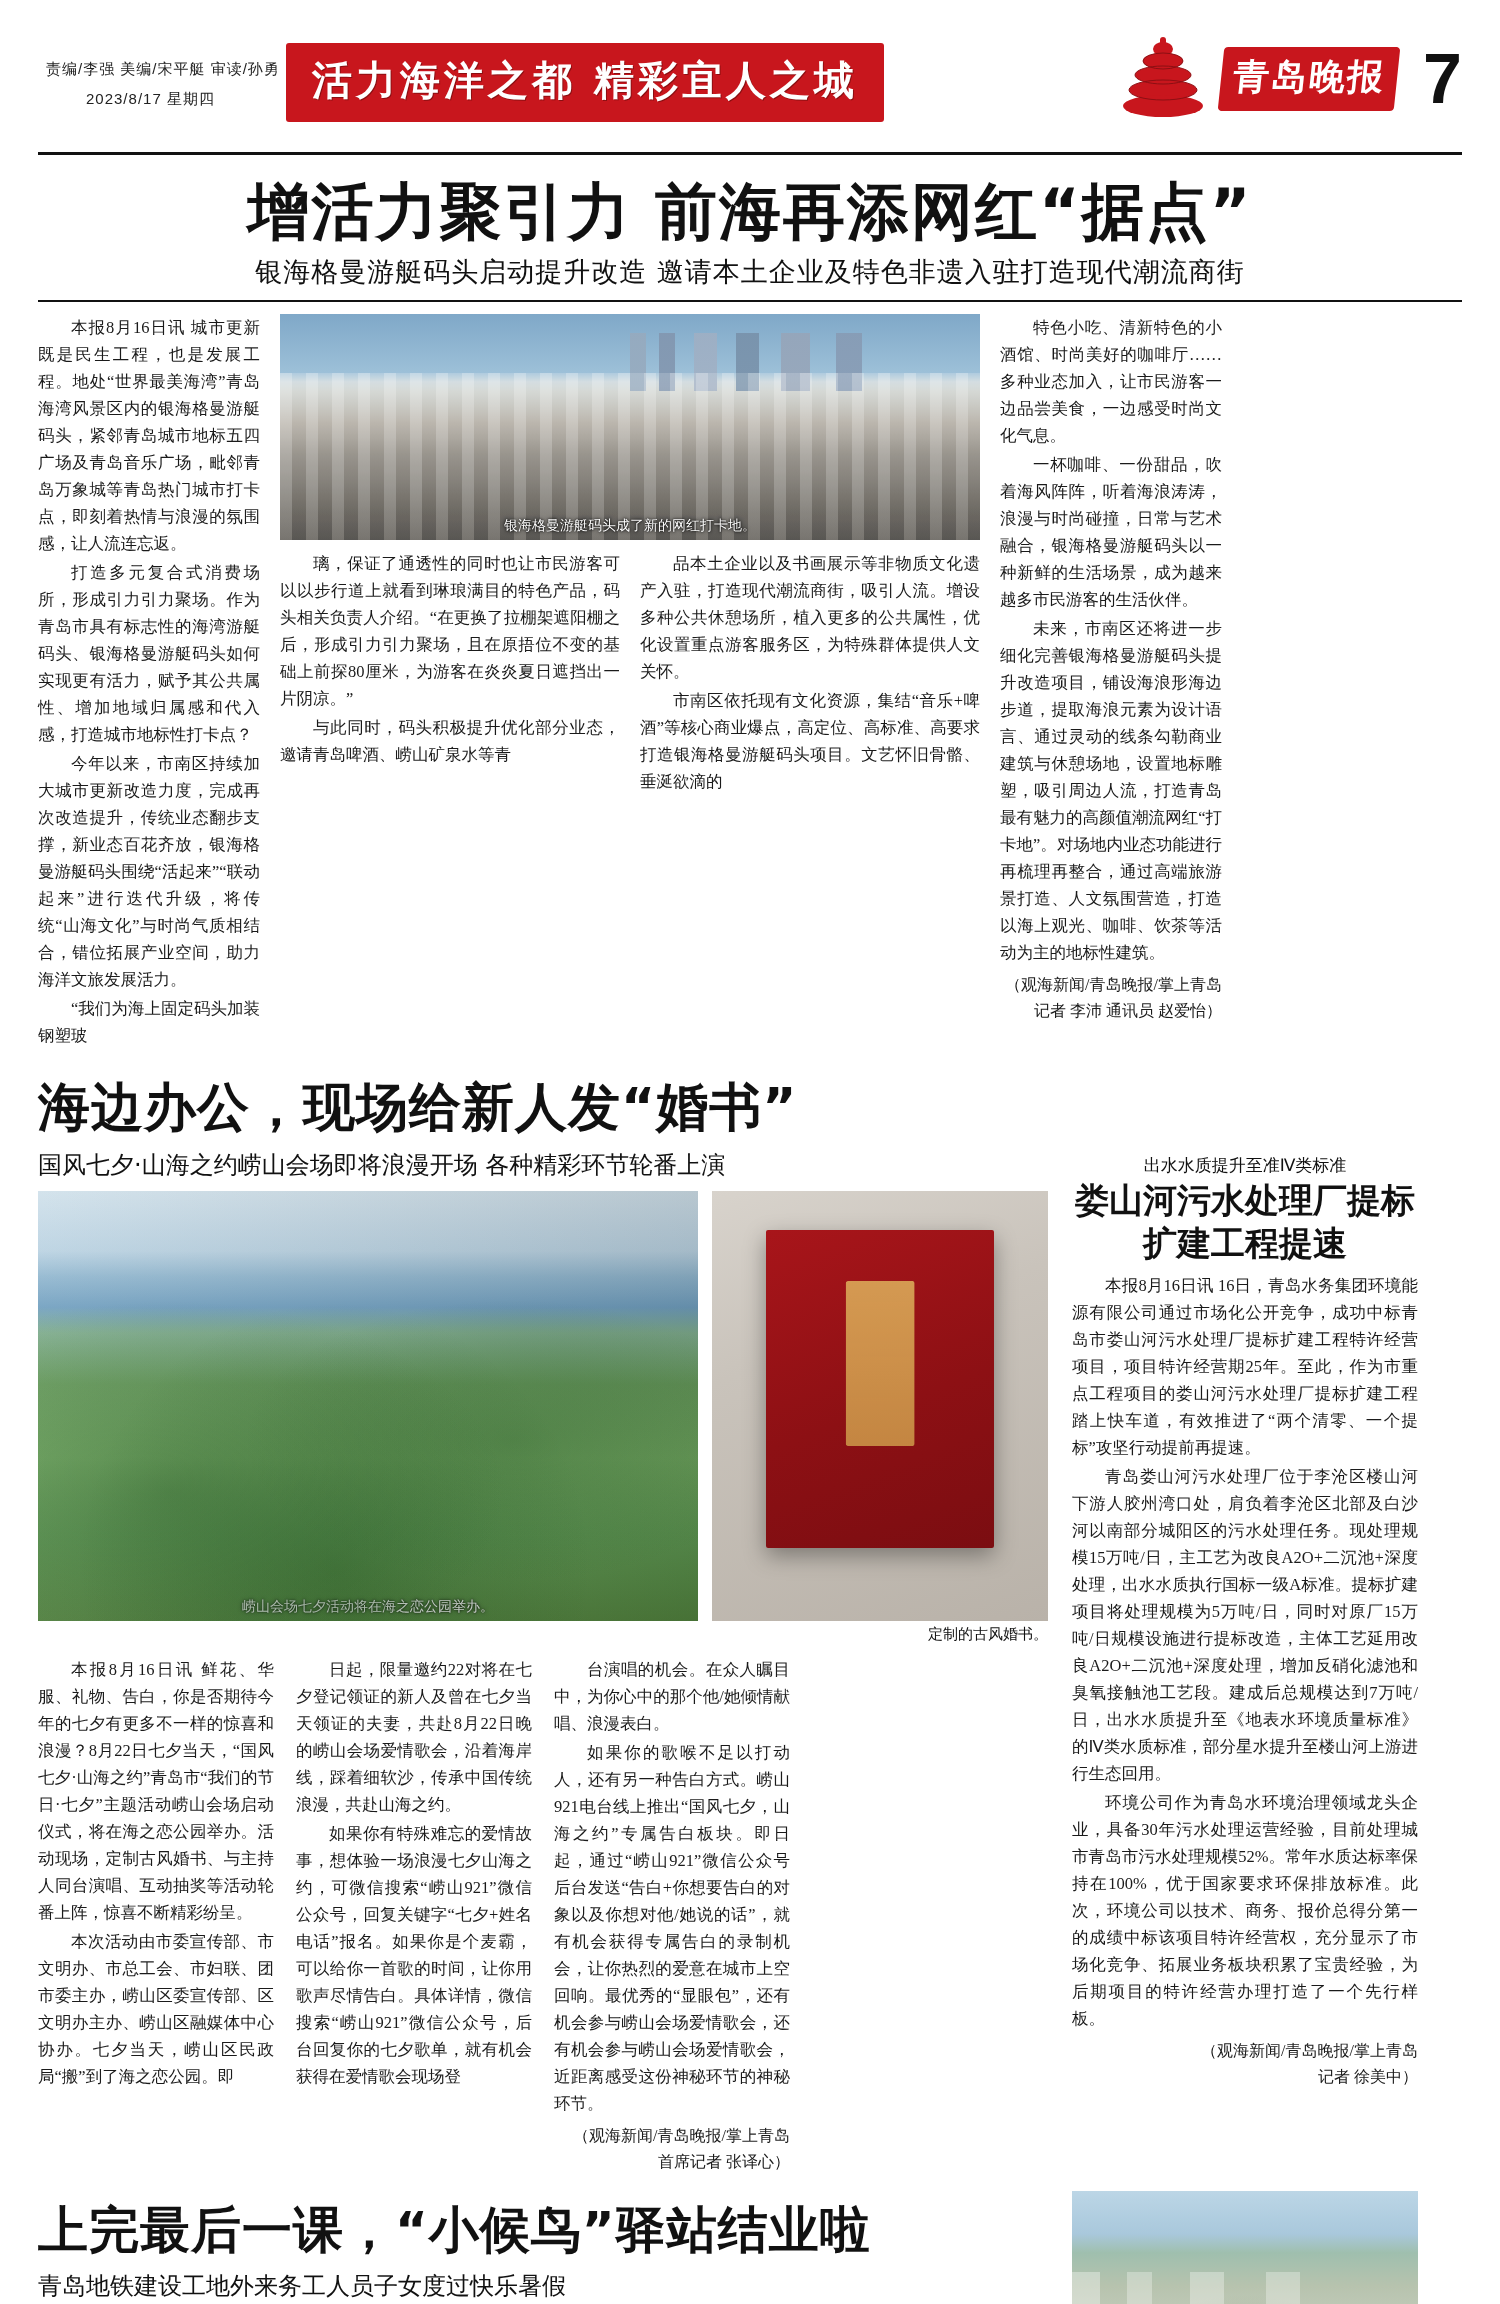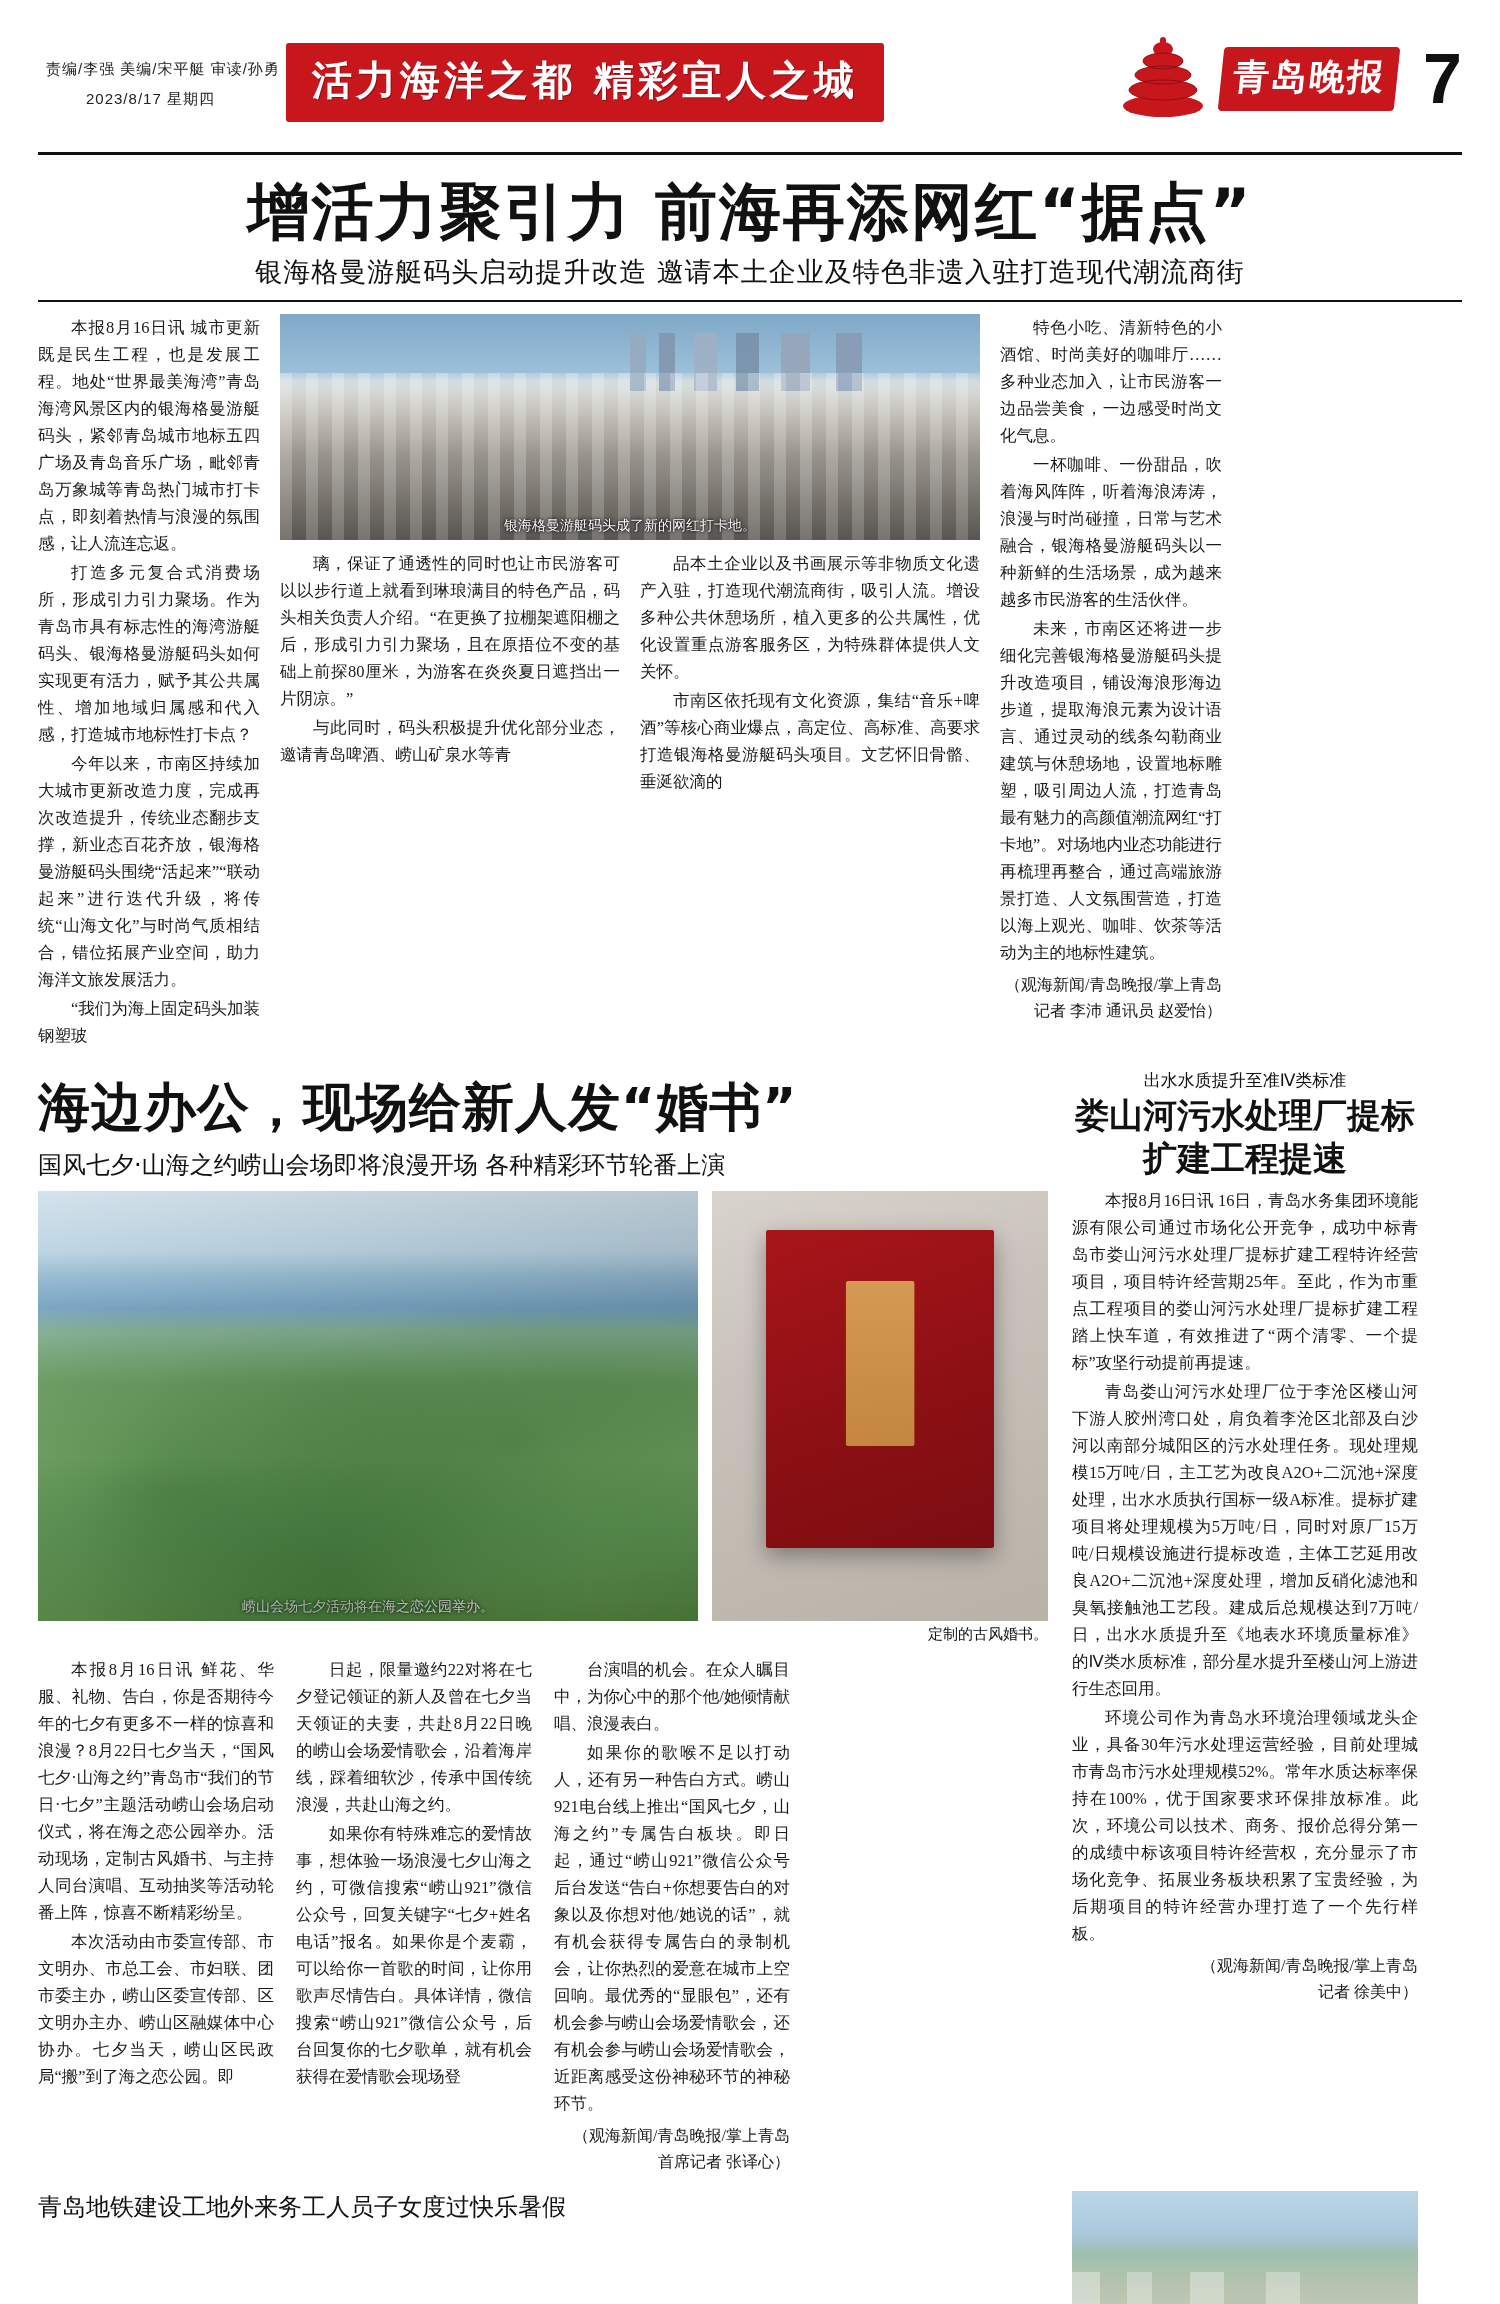--- a/index.html
+++ b/index.html
@@ -171,20 +171,21 @@
     gap: 20px;
     margin-top: 10px;
   }
   .mid-text .col { width: 340px; }
 
   
   .sec2-wrap { margin-top: 18px; }
   .sec2-top {
     display: flex;
     gap: 24px;
+    align-items: center;
   }
   .sec2-left { width: 1010px; }
   .sec2-right { width: 346px; }
 
   .headline-2 {
     font-family: "DejaVu Sans", sans-serif;
     font-weight: bold;
     font-size: 52px;
     letter-spacing: 1px;
     margin: 4px 0 6px 0;
@@ -442,20 +443,21 @@
             <div>（观海新闻/青岛晚报/掌上青岛</div>
             <div>记者  徐美中）</div>
           </div>
         </div>
       </div>
     </div>
   </div>
 
   <div class="sec3">
     <div class="sec3-left">
+      <div class="headline-4">上完最后一课，“小候鸟”驿站结业啦</div>
       <div class="subhead-4">青岛地铁建设工地外来务工人员子女度过快乐暑假</div>
 
     </div>
 
     <div class="sec3-right">
       <div class="photo ph-plant" style="width:346px;height:238px;"></div>
 
     </div>
   </div>
 

